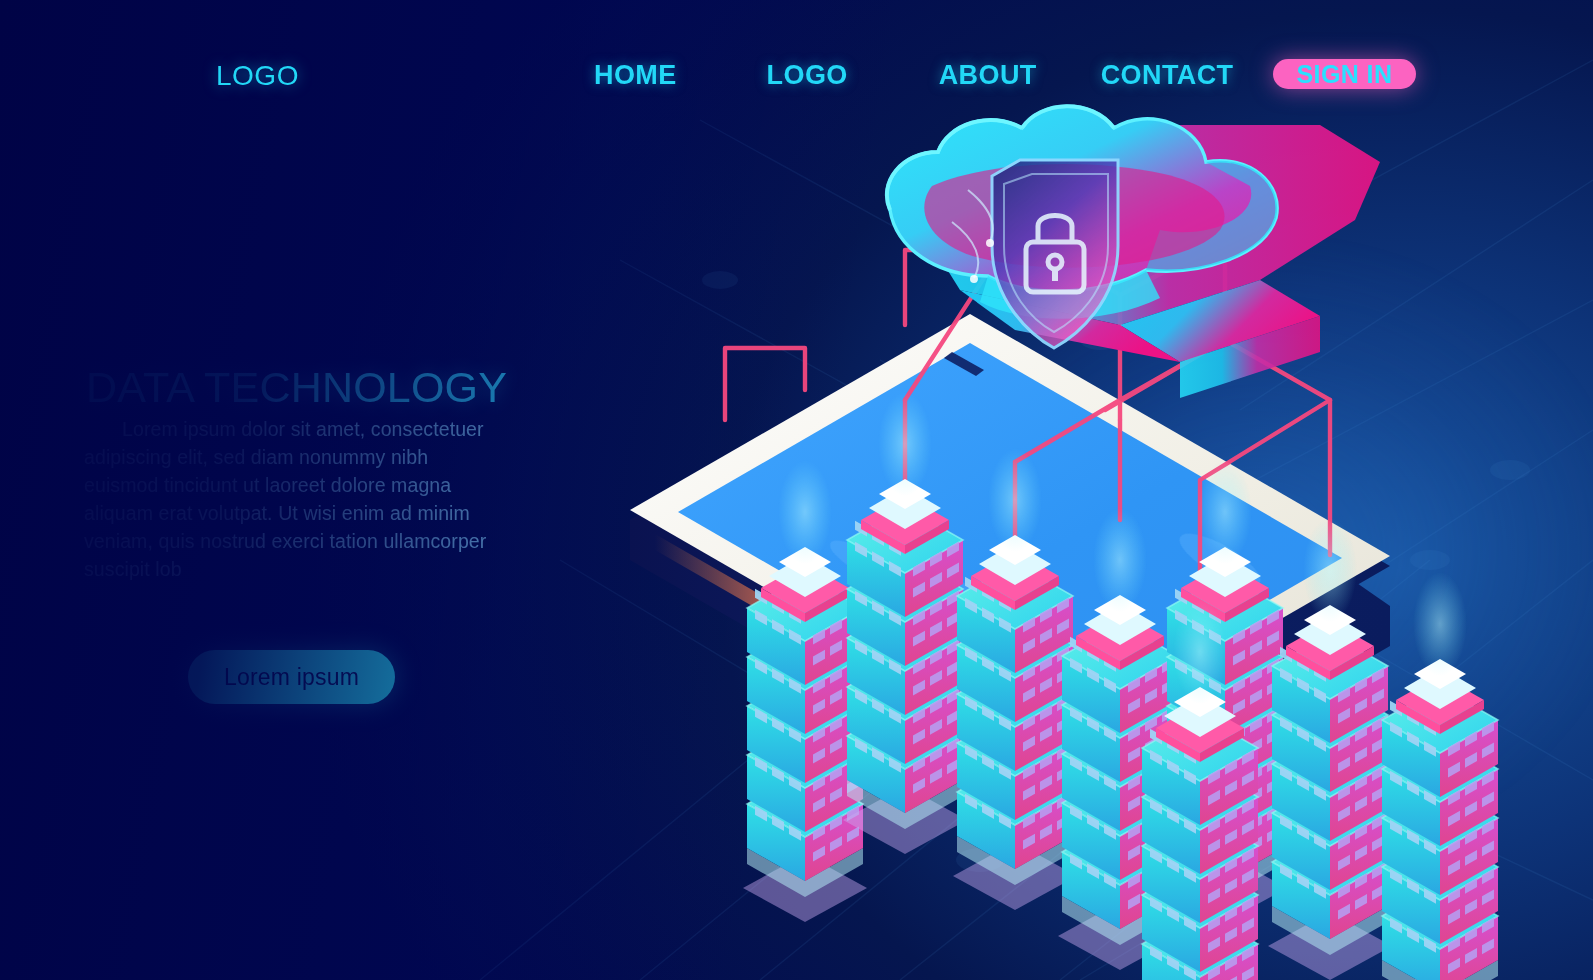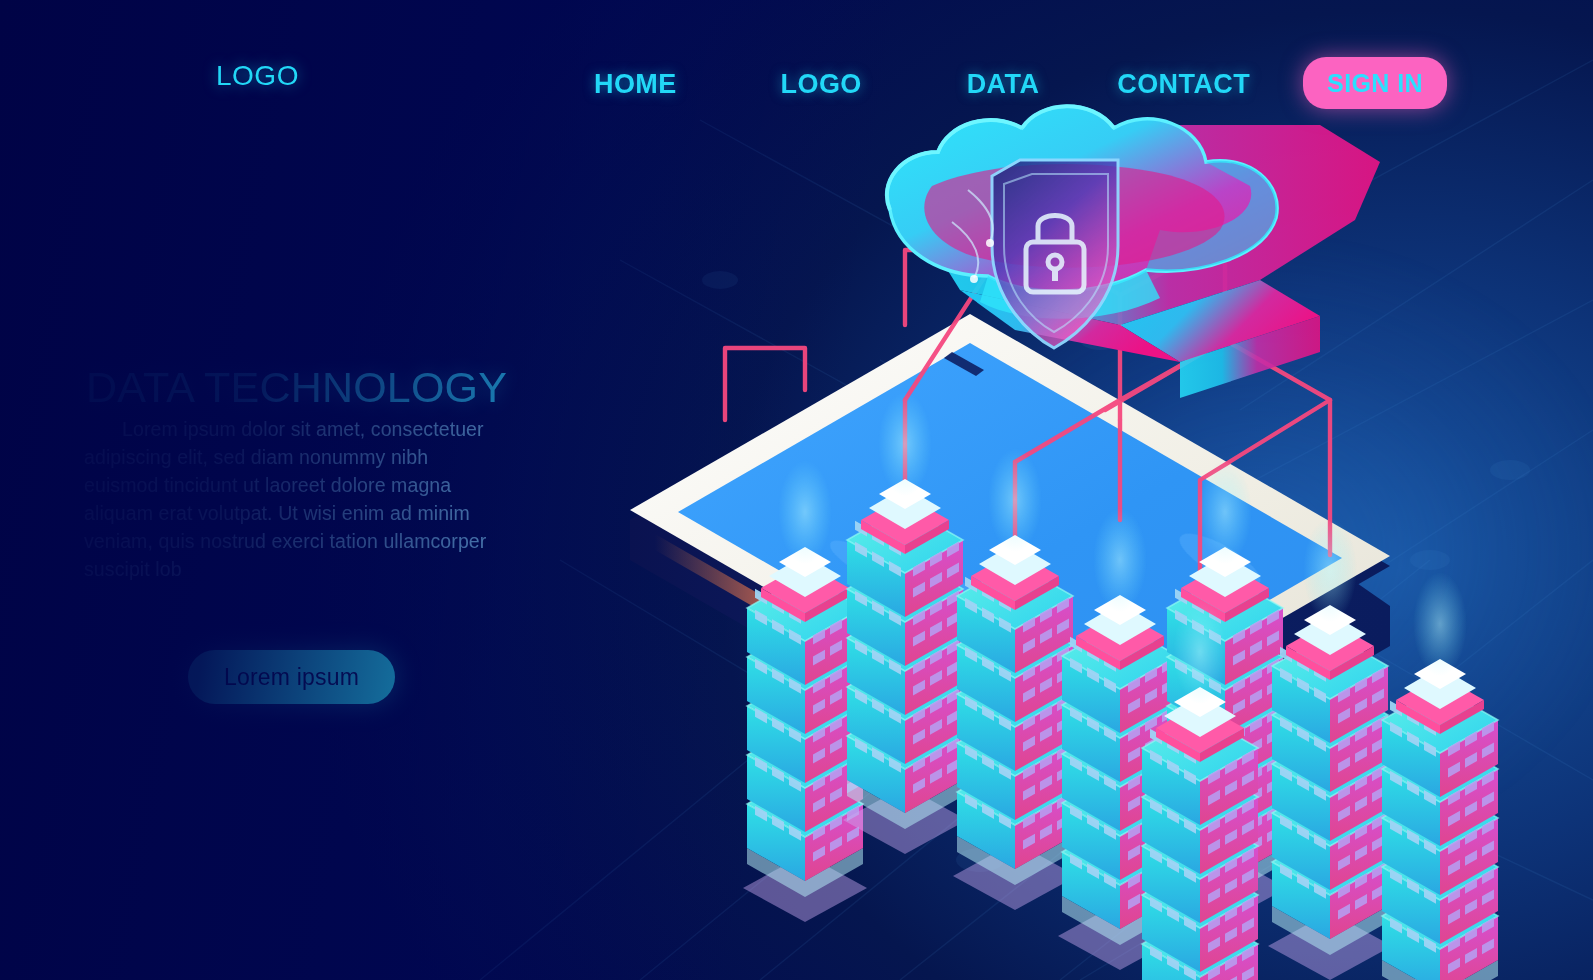--- a/index.html
+++ b/index.html
@@ -35,34 +35,34 @@
     position:absolute; top:0; left:0; width:1593px; height:150px;
     display:flex; align-items:center; z-index:40;
   }
   .logo{
     position:absolute; left:216px; top:60px;
     font-size:28px; font-weight:400; letter-spacing:.5px;
     color:#22d8f7; text-shadow:0 0 14px rgba(34,216,247,.55);text-align:right;
   }
   .nav-links{
     position:absolute; left:594px; top:60px;
-    display:flex; align-items:center; gap:14px;
+    display:flex; align-items:center; gap:0;
   }
   .nav-link{
     font-size:27px; font-weight:700; letter-spacing:.4px;
     color:#22d8f7; text-shadow:0 0 12px rgba(34,216,247,.5);
     cursor:pointer; white-space:nowrap;
   }
   .nav-link.home{ margin-right:90px; }
   .nav-link.blog{ margin-right:91px; }
   .nav-link.about{ margin-right:64px; }
   .nav-link.contact{ margin-right:39px; }
   .signin{
     display:inline-flex; align-items:center; justify-content:center;
-    height:52px; padding:0 24px; border-radius:23px;
+    height:30px; padding:0 24px; border-radius:23px;
     background:#fc63c1;
     color:#2ae0ff; font-size:25px; font-weight:700; letter-spacing:.4px;
     box-shadow:0 0 22px rgba(252,99,193,.55);
     cursor:pointer; margin-top:-3px;
   }
 
   
   .headline{
     position:absolute; left:86px; top:363px;
     font-size:43px; font-weight:400; letter-spacing:.2px;
@@ -123,21 +123,21 @@
     </g>
   </svg>
 
   <div class="glow-a"></div>
 
   <div class="nav">
     <div class="logo">LOGO</div>
     <div class="nav-links">
       <div class="nav-link home">HOME</div>
       <div class="nav-link blog">LOGO</div>
-      <div class="nav-link about">DATA</div>
+      <div class="nav-link about">ABOUT</div>
       <div class="nav-link contact">CONTACT</div>
       <div class="signin">SIGN IN</div>
     </div>
   </div>
 
   <div class="headline">DATA TECHNOLOGY</div>
   <div class="para">Lorem ipsum dolor sit amet, consectetuer adipiscing elit, sed diam nonummy nibh euismod tincidunt ut laoreet dolore magna aliquam erat volutpat. Ut wisi enim ad minim veniam, quis nostrud exerci tation ullamcorper suscipit lob</div>
   <div class="cta">Lorem ipsum</div>
 
   <div class="illo">

